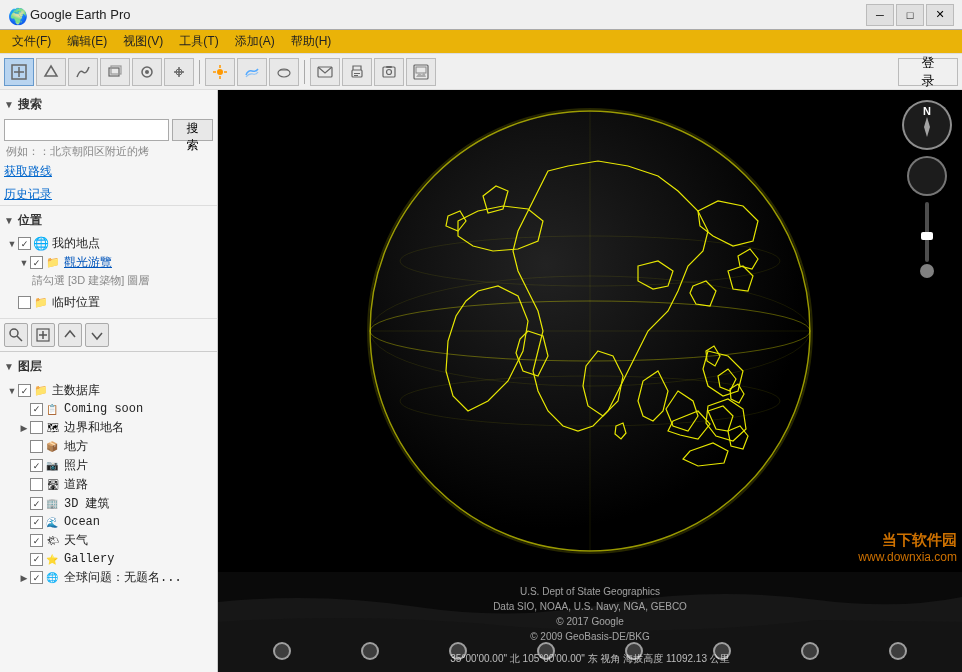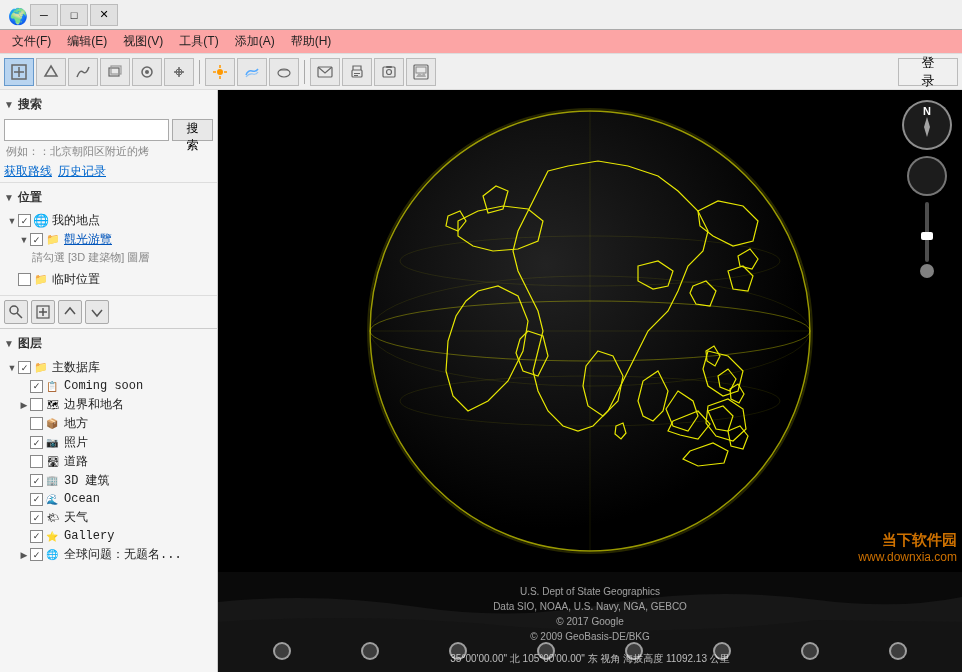--- a/index.html
+++ b/index.html
@@ -41,21 +41,21 @@
       border: 1px solid #bbb;
       cursor: pointer;
       display: flex;
       align-items: center;
       justify-content: center;
       font-size: 11px;
     }
 
     
     #menu-bar {
-      background: #fca5a5;
+      background: #eab308;
       height: 24px;
       display: flex;
       align-items: center;
       padding: 0 4px;
       border-bottom: 1px solid #ddd;
     }
     .menu-item {
       padding: 2px 8px;
       cursor: pointer;
       font-size: 12px;
@@ -154,20 +154,21 @@
     #search-hint {
       font-size: 11px;
       color: #888;
       margin-top: 3px;
       padding: 0 2px;
     }
     #search-links {
       display: flex;
       gap: 6px;
       margin-top: 4px;
+      flex-direction: column;
     }
     .search-link {
       color: #0066cc;
       text-decoration: underline;
       cursor: pointer;
       font-size: 12px;
     }
 
     
     #position-section {
@@ -410,20 +411,21 @@
     
     #left-panel ::-webkit-scrollbar { width: 8px; }
     #left-panel ::-webkit-scrollbar-track { background: #f0f0f0; }
     #left-panel ::-webkit-scrollbar-thumb { background: #aaa; border-radius: 4px; }
   </style>
 </head>
 <body>
 
 <div id="title-bar">
   <span id="title-icon" style="font-size:16px;">🌍</span>
+  <span id="title-text">Google Earth Pro</span>
   <div id="window-controls">
     <div class="win-btn">─</div>
     <div class="win-btn">□</div>
     <div class="win-btn close">✕</div>
   </div>
 </div>
 
 <div id="menu-bar">
   <span class="menu-item">文件(F)</span>
   <span class="menu-item">编辑(E)</span>

